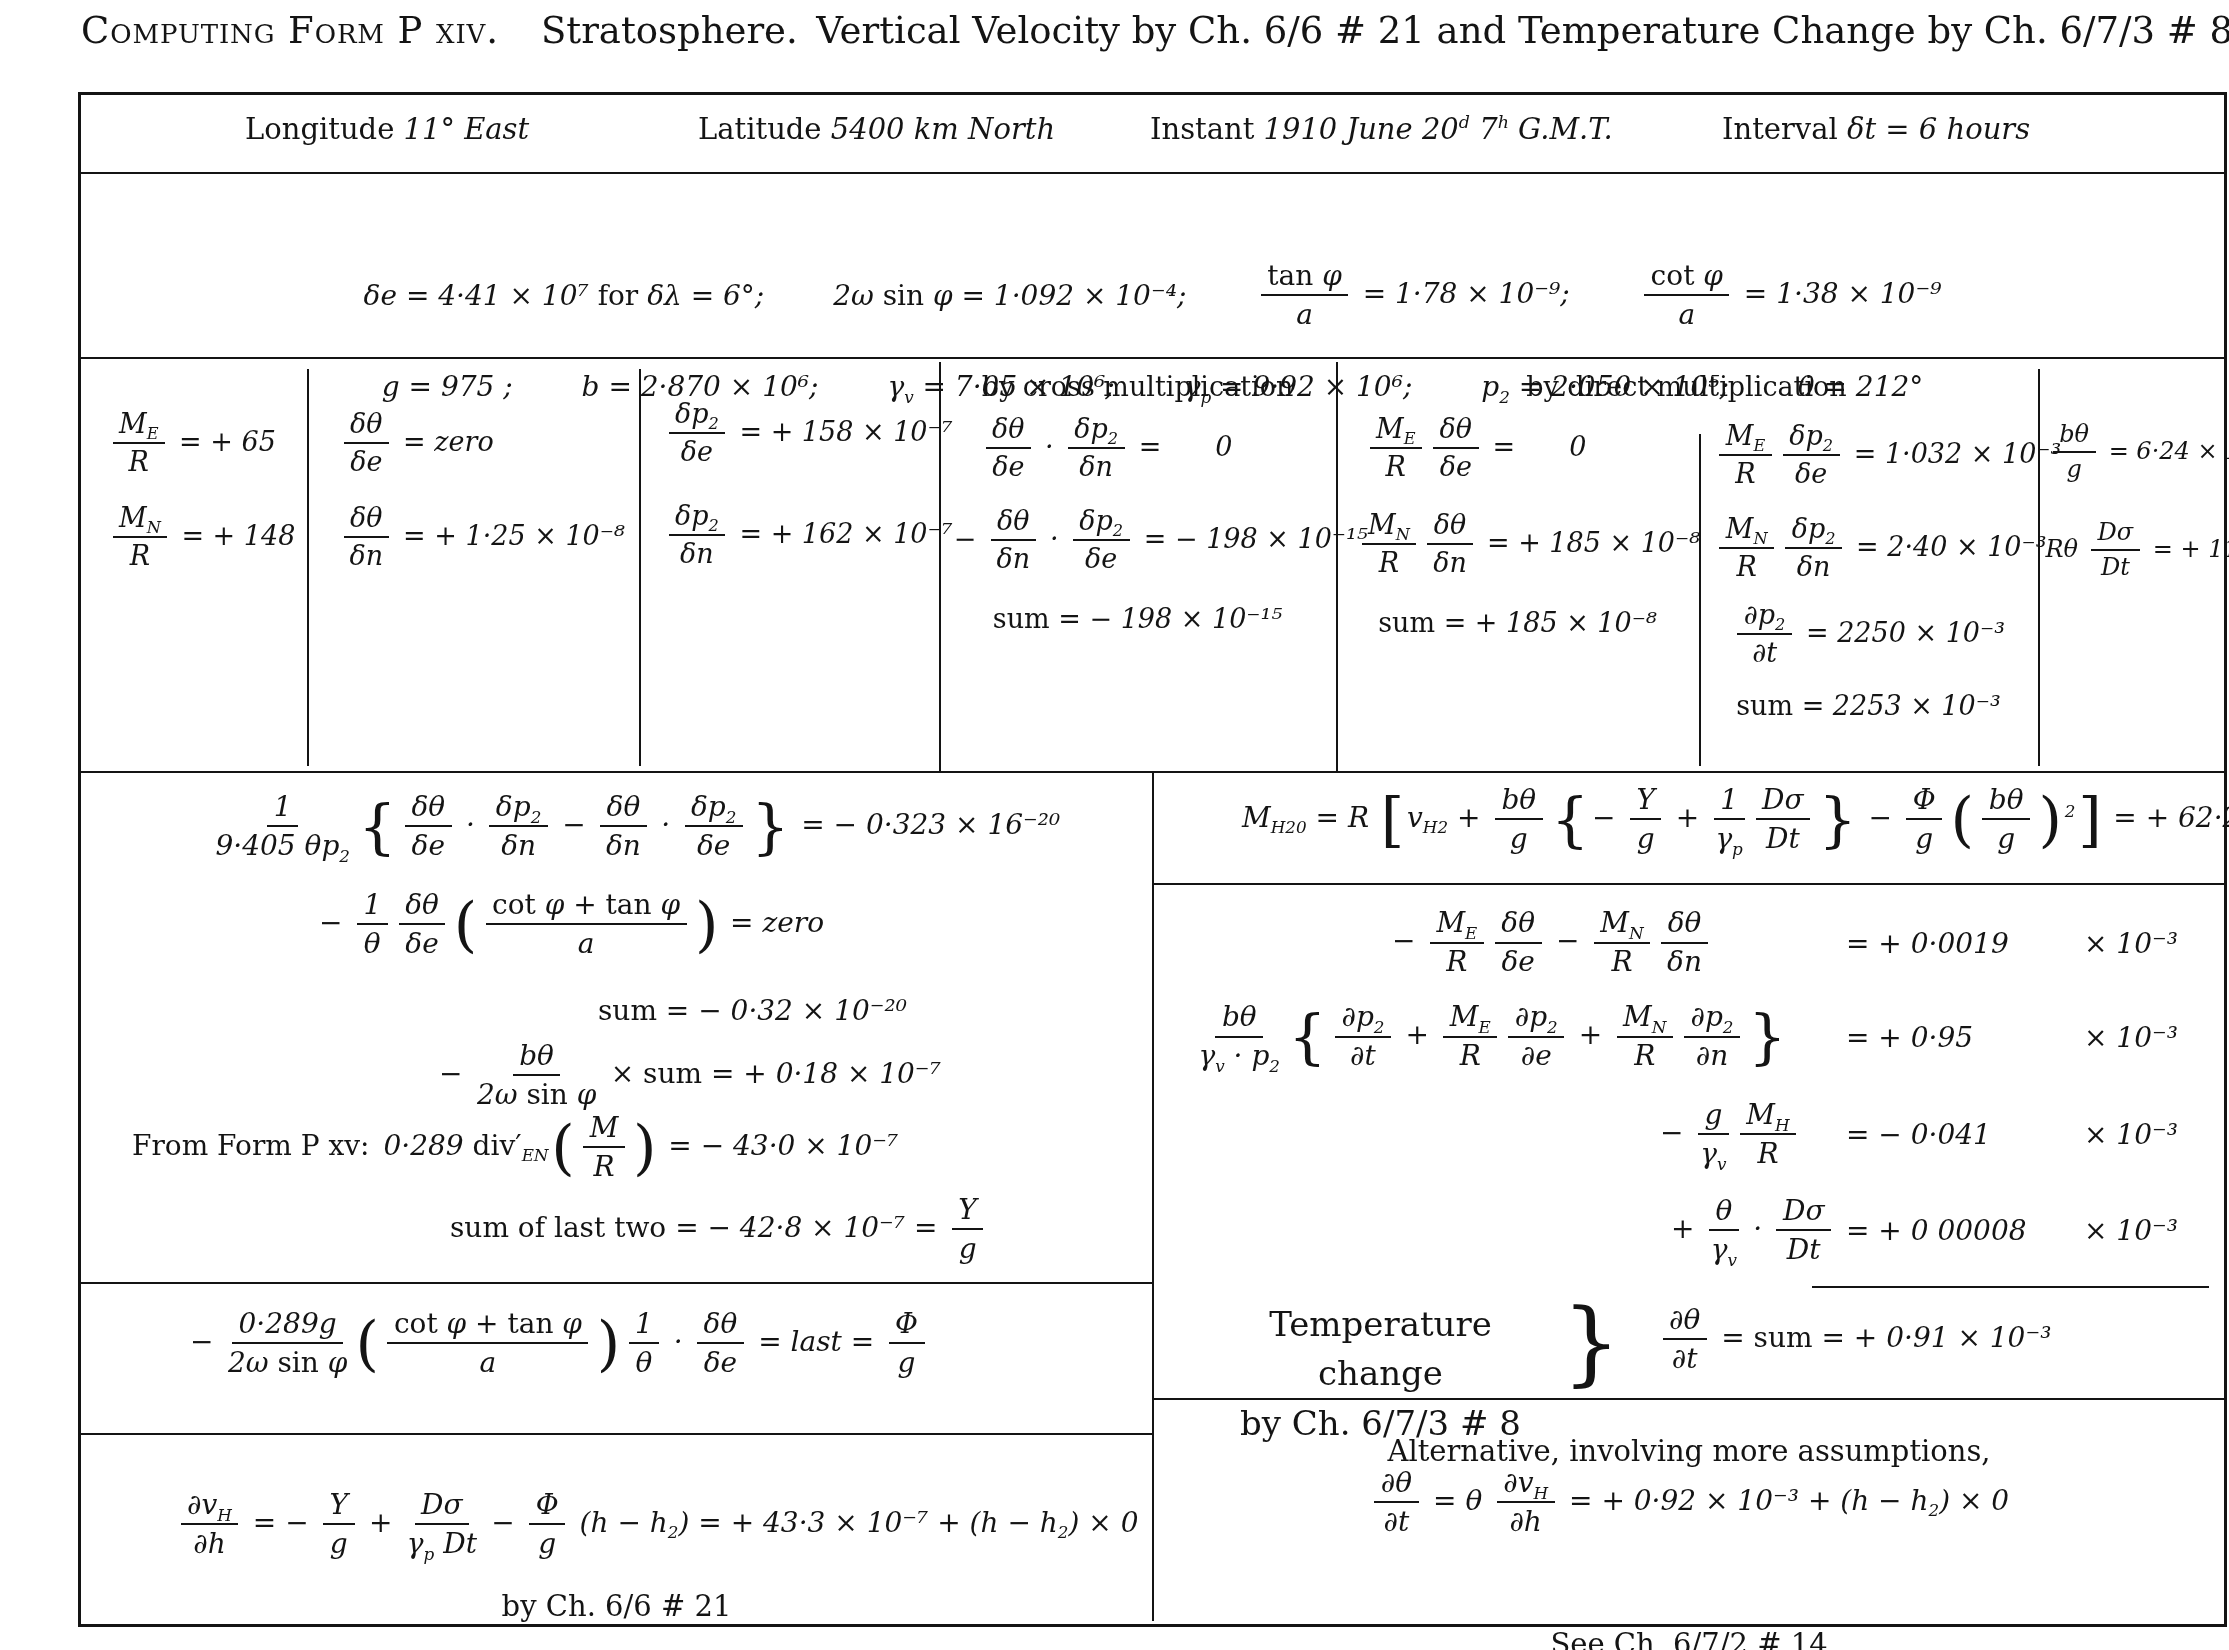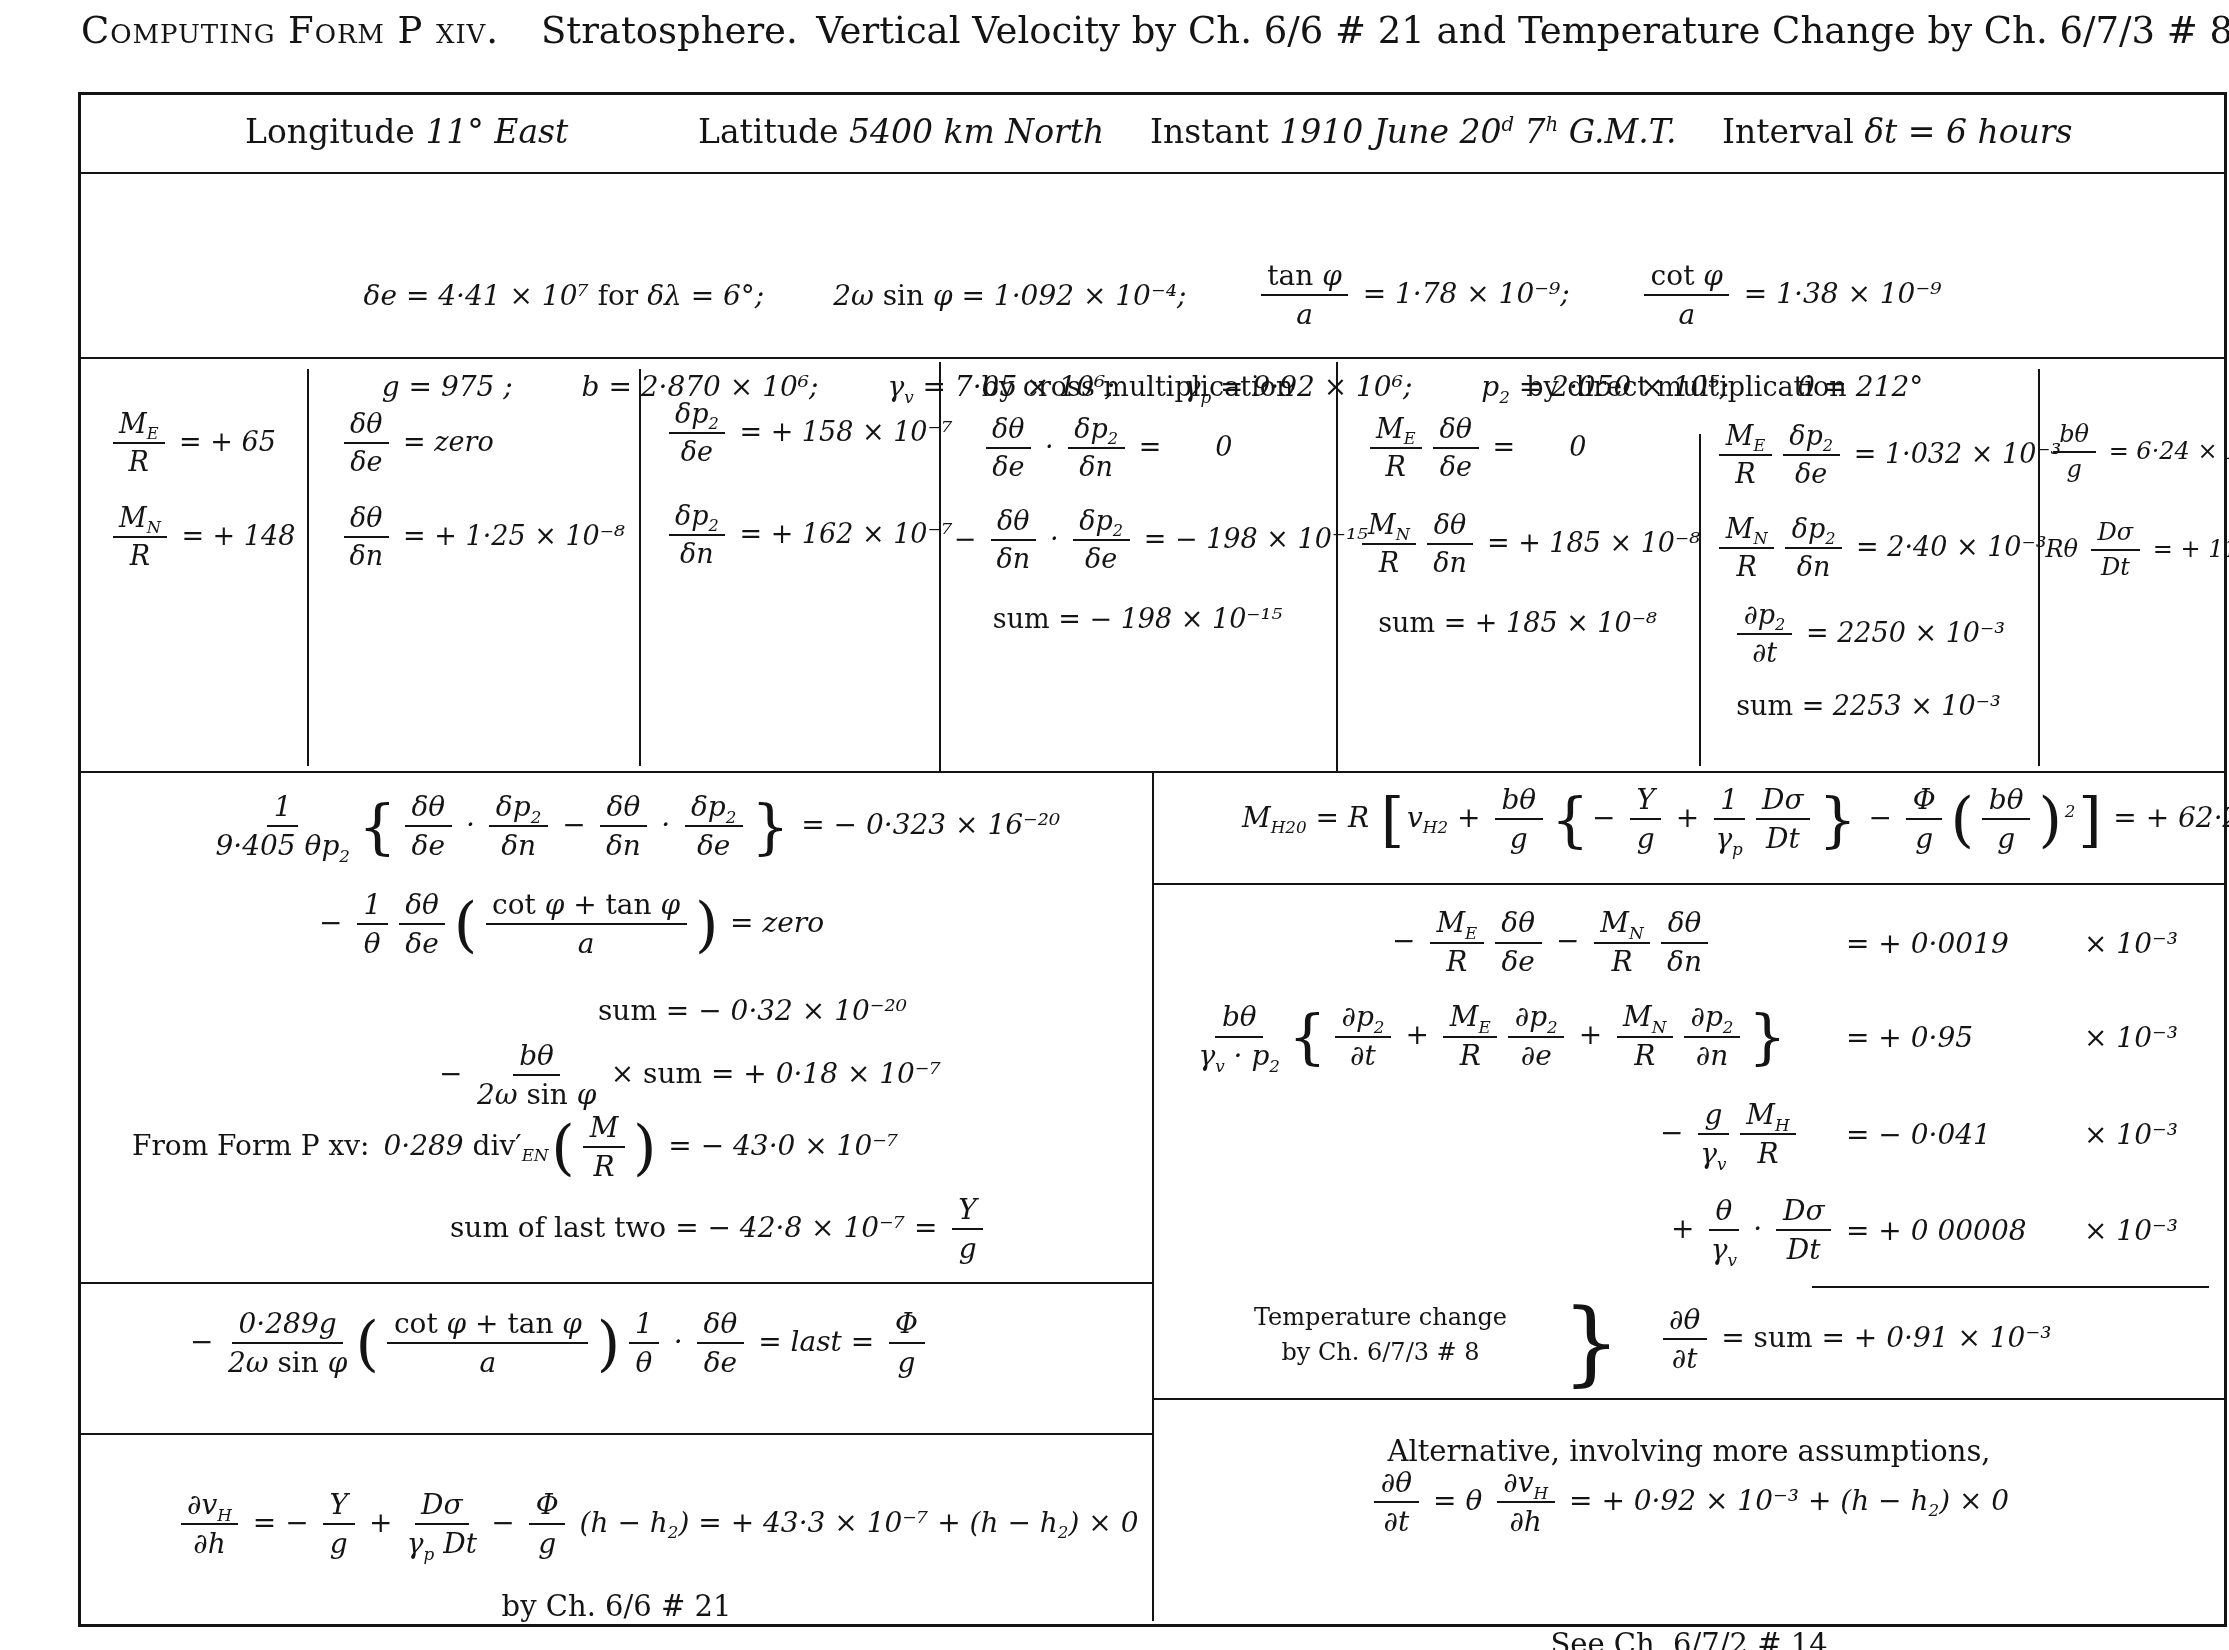--- a/index.html
+++ b/index.html
@@ -18,37 +18,37 @@
         font-size:215%;font-weight:300;line-height:0.85;margin:0 2.8px;}
   
   .title{position:absolute;left:81px;top:9.2px;font-size:37px;white-space:nowrap;}
   .title .sc{font-variant:small-caps;letter-spacing:0.9px;margin-right:42px;}
   
   .form-box{position:absolute;left:78px;top:92px;width:2143px;height:1529px;
             border:3.7px solid #141414;font-size:28px;}
   .hline{position:absolute;height:0;border-top:2.8px solid #141414;left:0;right:0;}
   .vline{position:absolute;width:0;border-left:2.8px solid #141414;}
   
-  .hdr-row{position:absolute;top:0;left:0;right:0;height:77px;border-bottom:2.8px solid #141414;font-size:33px;}
+  .hdr-row{position:absolute;top:0;left:0;right:0;height:77px;border-bottom:2.8px solid #141414;font-size:29px;}
   
   .const-block{position:absolute;top:77px;left:0;right:0;height:185px;border-bottom:2.8px solid #141414;}
   .cgroup{display:inline-block;vertical-align:middle;margin:0 30px;}
   
   .grid{position:absolute;top:261px;left:0;right:0;height:415px;border-bottom:2.8px solid #141414;font-size:27px;}
   .gcol{position:absolute;top:0;height:100%;}
   .gh{position:absolute;text-align:center;font-size:27px;}
   
   .left-col{position:absolute;left:0;top:677px;width:1071px;height:849px;border-right:2.8px solid #141414;}
   .right-col{position:absolute;left:1073px;top:677px;right:0;height:849px;}
   .vrow{position:absolute;left:0;right:0;display:flex;align-items:center;}
   .fml{white-space:nowrap;}
   .vv{position:absolute;left:692px;top:50%;transform:translateY(-50%);
       width:332px;display:flex;justify-content:space-between;font-style:italic;white-space:nowrap;}
   .temp-label{position:absolute;left:51px;top:528px;width:351px;text-align:center;
-              font-size:24px;line-height:1.45;}
+              font-size:34px;line-height:1.45;}
   .temp-brace{position:absolute;left:408px;top:517px;font-size:92px;font-weight:300;}
   .bl-head{font-size:29px;margin-top:12px;}
 </style>
 </head>
 <body>
 
 <div class="sheet">
 
   <div class="title">
     <span class="sc">Computing Form P xiv.</span><span>Stratosphere. Vertical Velocity by Ch. 6/6 # 21 and Temperature Change by Ch. 6/7/3 # 8</span>

